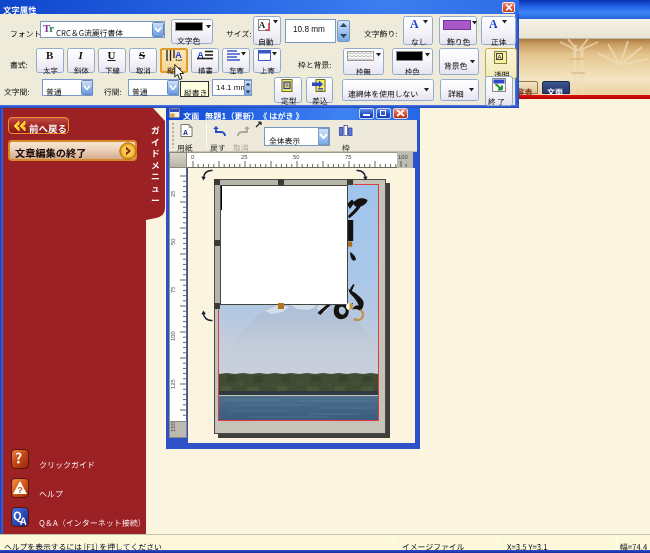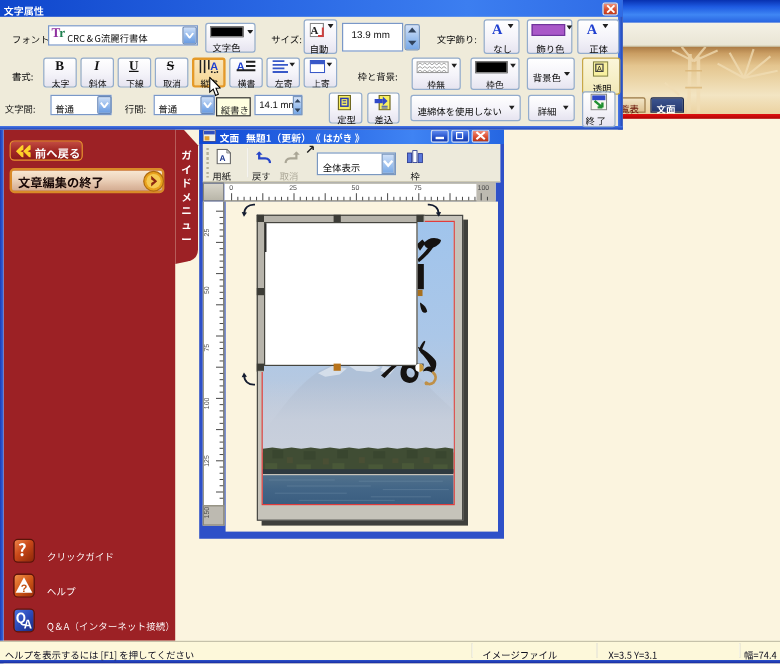--- a/index.html
+++ b/index.html
@@ -437,21 +437,21 @@
     <text x="4" y="9" font-size="9" font-weight="bold" fill="#202020" text-anchor="middle" font-family="Liberation Serif">A</text>
     <path d="M7 11 L11 11 L11 4" fill="none" stroke="#d04040" stroke-width="1.6"></path>
   </svg>
 <svg style="position:absolute;left:272.5px;top:20.0px" width="5" height="3.5" viewBox="0 0 5 3.5">
     <path d="M0 0 L5 0 L2.5 3.5 Z" fill="#202020"></path>
   </svg>
 <div style="position:absolute;left:257.5px;top:32.5px;"><svg width="16" height="9" viewBox="0 0 16 9" style="overflow:visible">
       <path transform="translate(0 6.9)" fill="#101010" d="M1.9 -3.2H6.0V-2.1H1.9ZM1.9 -3.8V-4.9H6.0V-3.8ZM1.9 -1.5H6.0V-0.4H1.9ZM3.5 -6.6C3.5 -6.3 3.4 -5.8 3.2 -5.5H1.3V0.6H1.9V0.2H6.0V0.6H6.7V-5.5H3.8C4 -5.8 4.1 -6.1 4.2 -6.5Z M12.9 -6.5C12.9 -5.9 12.9 -5.3 12.9 -4.7H12.0V-4.2H12.9C12.8 -2.7 12.6 -1.4 11.9 -0.5V-0.5L10.4 -0.4V-1.0H11.9V-1.5H10.4V-1.9H11.9V-4.3H10.4V-4.8H12.0V-5.2H10.4V-5.8C10.9 -5.9 11.5 -5.9 11.9 -6.0L11.6 -6.5C10.8 -6.3 9.4 -6.1 8.2 -6.1C8.3 -6 8.3 -5.8 8.4 -5.7C8.8 -5.7 9.3 -5.7 9.8 -5.7V-5.2H8.1V-4.8H9.8V-4.3H8.4V-1.9H9.8V-1.5H8.3V-1.0H9.8V-0.3L8.1 -0.2L8.2 0.3C9.1 0.2 10.3 0.1 11.5 -0.0C11.4 0.1 11.3 0.2 11.2 0.2C11.3 0.3 11.5 0.5 11.6 0.7C13 -0.4 13.3 -2.1 13.4 -4.2H14.5C14.5 -1.3 14.4 -0.3 14.2 -0.1C14.1 0 14 0.1 13.9 0.1C13.8 0.1 13.4 0.1 13 0.0C13.1 0.2 13.2 0.4 13.2 0.6C13.6 0.6 13.9 0.6 14.2 0.6C14.4 0.6 14.6 0.5 14.7 0.3C15 -0 15 -1.1 15.1 -4.4C15.1 -4.5 15.1 -4.7 15.1 -4.7H13.5C13.5 -5.3 13.5 -5.9 13.5 -6.5ZM8.8 -2.9H9.8V-2.3H8.8ZM10.4 -2.9H11.4V-2.3H10.4ZM8.8 -3.9H9.8V-3.3H8.8ZM10.4 -3.9H11.4V-3.3H10.4Z"></path>
     </svg></div>
 <div style="position:absolute;left:285.0px;top:19.0px;width:51.0px;height:23.5px;background:#fff;border:1px solid #7a98c8"></div>
-<div style="position:absolute;left:293px;top:24.5px;font-size:8.2px;color:#101010;font-family:'Liberation Sans'">13.9 mm</div>
+<div style="position:absolute;left:293px;top:24.5px;font-size:8.2px;color:#101010;font-family:'Liberation Sans'">10.8 mm</div>
 <div style="position:absolute;left:336.5px;top:19.5px;width:13.0px;height:22.0px;background:linear-gradient(#d4e2f8,#9cc0ee 55%,#78a8e6);border:1px solid #7a98c0;border-radius:2px"></div>
 <svg style="position:absolute;left:338.5px;top:22px" width="9" height="17" viewBox="0 0 9 17">
     <path d="M4.5 1 L8 5 L1 5 Z" fill="#30435c"></path>
     <path d="M4.5 16 L1 12 L8 12 Z" fill="#30435c"></path>
   </svg>
 <div style="position:absolute;left:364.0px;top:25.3px;"><svg width="33" height="9" viewBox="0 0 33 9" style="overflow:visible">
       <path transform="translate(0 6.9)" fill="#101010" d="M3.6 -6.6V-5.2H0.4V-4.7H1.6C2 -3.4 2.6 -2.3 3.4 -1.5C2.6 -0.8 1.6 -0.3 0.3 0.1C0.4 0.2 0.6 0.5 0.7 0.6C1.9 0.2 3 -0.3 3.9 -1.1C4.7 -0.3 5.8 0.3 7.1 0.6C7.2 0.5 7.4 0.2 7.5 0.1C6.3 -0.2 5.2 -0.8 4.3 -1.5C5.2 -2.3 5.8 -3.4 6.2 -4.7H7.4V-5.2H4.2V-6.6ZM3.9 -1.9C3.1 -2.7 2.6 -3.6 2.2 -4.7H5.6C5.2 -3.5 4.6 -2.6 3.9 -1.9Z M11.4 -2.9V-2.3H8.4V-1.8H11.4V-0.1C11.4 -0 11.4 0 11.2 0.0C11.1 0 10.6 0 10 0.0C10.1 0.2 10.3 0.4 10.3 0.6C11 0.6 11.4 0.6 11.6 0.5C11.9 0.4 12 0.2 12 -0.1V-1.8H15.1V-2.3H12.0V-2.6C12.7 -3 13.4 -3.5 13.9 -4.0L13.5 -4.3L13.3 -4.3H9.6V-3.8H12.8C12.5 -3.5 12.1 -3.2 11.7 -2.9ZM8.4 -5.7V-3.9H9.0V-5.1H14.4V-3.9H15.0V-5.7H12.0V-6.6H11.4V-5.7Z M20 -5.0H20.9V-3.9H19.5C19.7 -4.2 19.9 -4.6 20 -5.0ZM17.3 -6.6C17 -5.9 16.5 -5.1 15.7 -4.5C15.9 -4.5 16 -4.3 16.1 -4.2L16.4 -4.4V-0.4L15.9 -0.2L16.1 0.3C16.7 0.1 17.6 -0.1 18.4 -0.3C18.5 -0.1 18.6 0.1 18.7 0.3L19.2 0.1C19 -0.4 18.6 -1.1 18.2 -1.7L17.7 -1.5C17.9 -1.2 18 -1 18.2 -0.8L17 -0.5V-1.9H18.8V-4.1C19 -4 19.2 -3.8 19.3 -3.7L19.5 -3.9V-0.5H20.0V-3.4H20.9V0.6H21.4V-3.4H22.3V-1.1C22.3 -1 22.3 -1 22.2 -1.0C22.2 -1 22 -1 21.7 -1.0C21.8 -0.9 21.9 -0.7 21.9 -0.5C22.3 -0.5 22.5 -0.5 22.7 -0.6C22.8 -0.7 22.9 -0.9 22.9 -1.1V-3.9H21.4V-5.0H23.0V-5.5H20.3C20.4 -5.8 20.5 -6.1 20.6 -6.4L20 -6.6C19.7 -5.6 19.4 -4.7 18.8 -4.1V-4.5H18.0V-5.2H17.5V-4.5H16.5C17 -5 17.4 -5.6 17.7 -6.0C18.1 -5.7 18.5 -5.1 18.8 -4.7L19.1 -5.2C18.9 -5.6 18.3 -6.1 17.9 -6.6ZM17 -3.0H18.3V-2.4H17.0ZM17 -3.4V-4.0H18.3V-3.4Z M26 -6.2 25.4 -6.2C25.3 -6 25.3 -5.7 25.3 -5.5C25.2 -4.9 25.1 -3.7 25.1 -3.0C25.1 -2.5 25.1 -2 25.1 -1.7L25.7 -1.8C25.7 -2.2 25.7 -2.4 25.7 -2.8C25.8 -3.8 26.7 -5.2 27.7 -5.2C28.5 -5.2 28.9 -4.3 28.9 -3.1C28.9 -1.1 27.6 -0.4 25.9 -0.2L26.3 0.4C28.2 0 29.6 -0.9 29.6 -3.1C29.6 -4.7 28.8 -5.8 27.8 -5.8C26.8 -5.8 26 -4.8 25.7 -4.0C25.7 -4.5 25.9 -5.6 26 -6.2Z M32.3 -3.0C32.6 -3 32.8 -3.3 32.8 -3.6C32.8 -3.9 32.6 -4.1 32.3 -4.1C32 -4.1 31.8 -3.9 31.8 -3.6C31.8 -3.3 32 -3 32.3 -3.0ZM32.3 0.1C32.6 0.1 32.8 -0.1 32.8 -0.4C32.8 -0.8 32.6 -1 32.3 -1.0C32 -1 31.8 -0.8 31.8 -0.4C31.8 -0.1 32 0.1 32.3 0.1Z"></path>
     </svg></div>
 <div style="position:absolute;left:403.0px;top:16.0px;width:30.0px;height:29.0px;background:linear-gradient(#ffffff,#f4f3f9 55%,#e6e4f0);border:1px solid #93accd;border-radius:2.5px"></div>
 <div style="position:absolute;left:410px;top:17px;font-size:12px;font-weight:bold;color:#2040d0;font-family:'Liberation Serif'">A</div>

